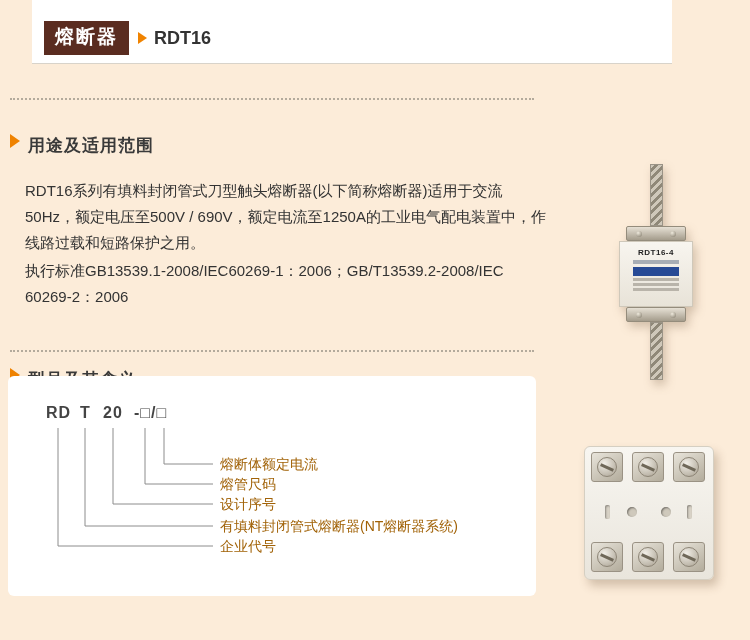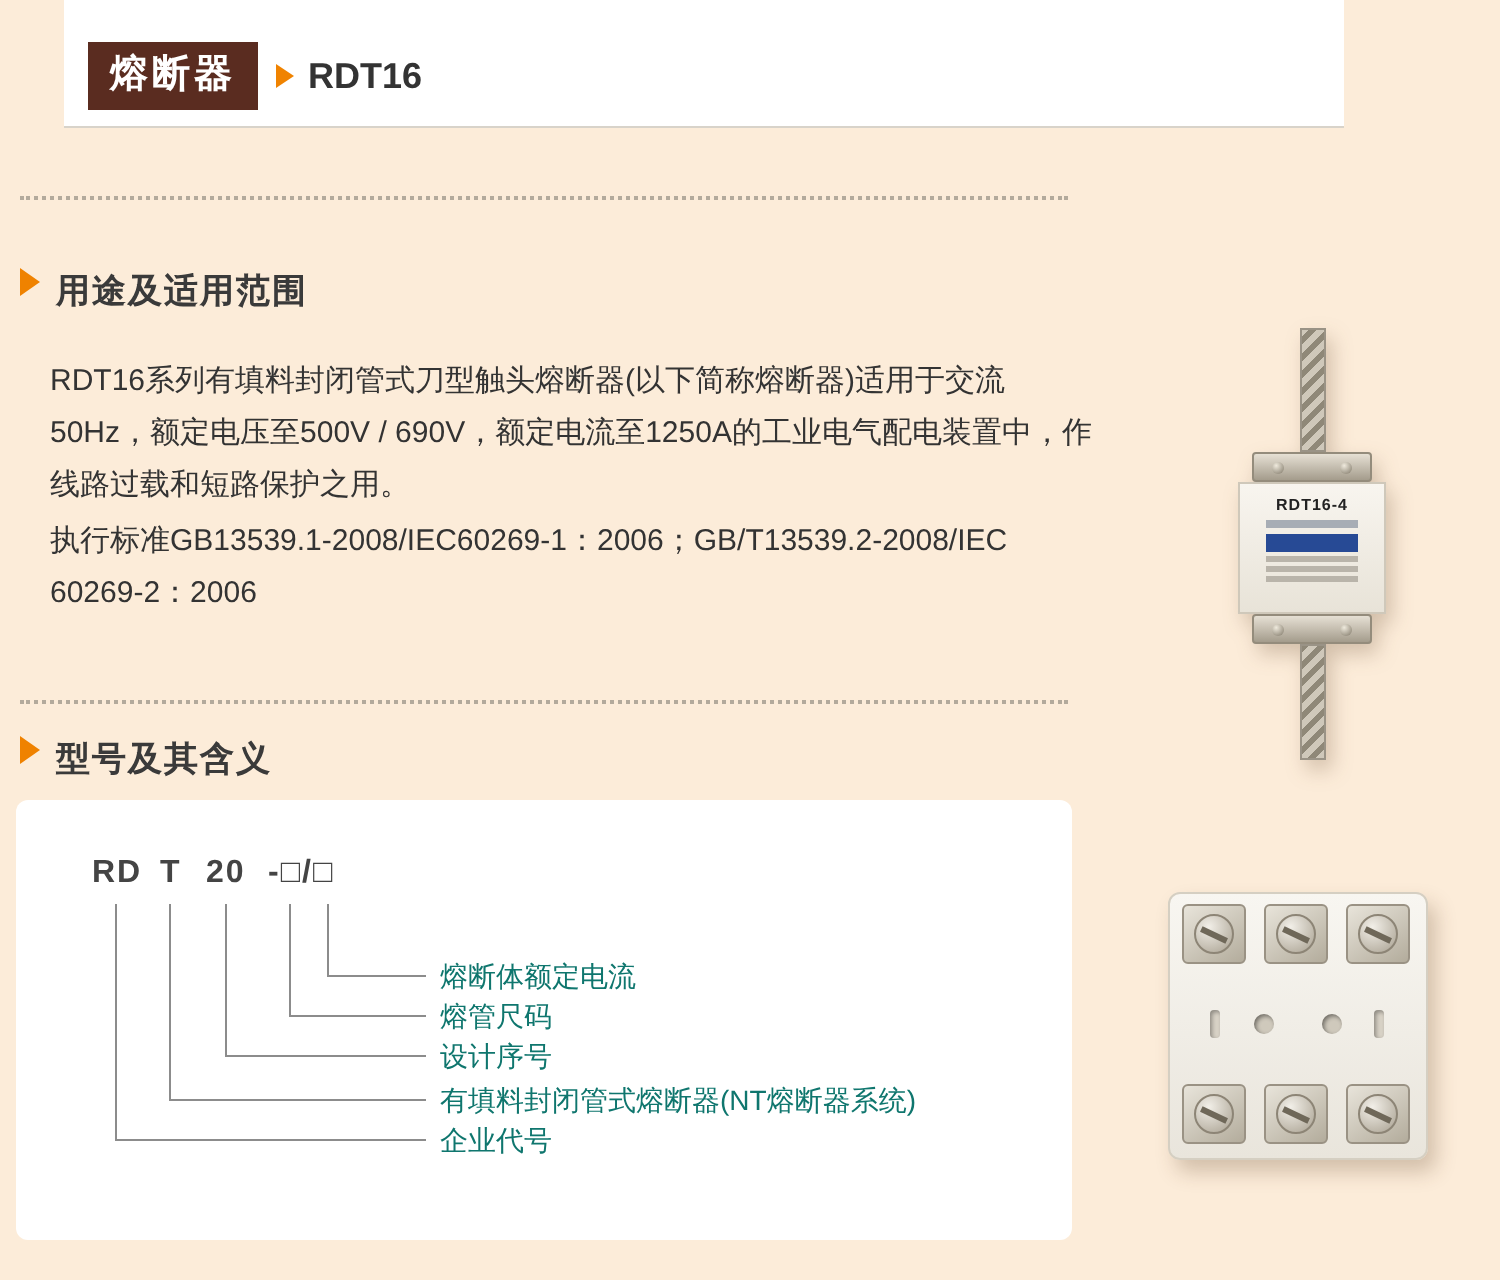--- a/index.html
+++ b/index.html
@@ -42,30 +42,30 @@
   }
   .sec-title{font-size:17px;font-weight:bold;color:#3a3a3a;letter-spacing:1px;}
 
   
   .para{position:absolute;left:25px;width:524px;font-size:15px;line-height:26px;color:#333;}
   .p1{top:178px;}
   .p2{top:258px;}
 
   
   .model-box{
-    position:absolute;left:8px;top:400px;width:528px;height:220px;
+    position:absolute;left:8px;top:376px;width:528px;height:220px;
     background:#ffffff;border-radius:6px;text-decoration:underline;
   }
   .model-part{position:absolute;top:28px;font-size:16px;font-weight:bold;color:#444;letter-spacing:1px;}
   .mp0{left:38px;}
   .mp1{left:72px;}
   .mp2{left:95px;}
   .mp3{left:126px;}
   .connectors{position:absolute;left:0;top:0;}
-  .model-label{position:absolute;left:212px;height:16px;line-height:16px;font-size:14px;color:#0f766e;white-space:nowrap;}
+  .model-label{position:absolute;left:212px;height:16px;line-height:16px;font-size:14px;color:#a16207;white-space:nowrap;}
   .ml0{top:80px;}
   .ml1{top:100px;}
   .ml2{top:120px;}
   .ml3{top:142px;}
   .ml4{top:162px;}
 
   
   .fuse{
     position:absolute;left:598px;top:164px;width:116px;
     display:flex;flex-direction:column;align-items:center;

